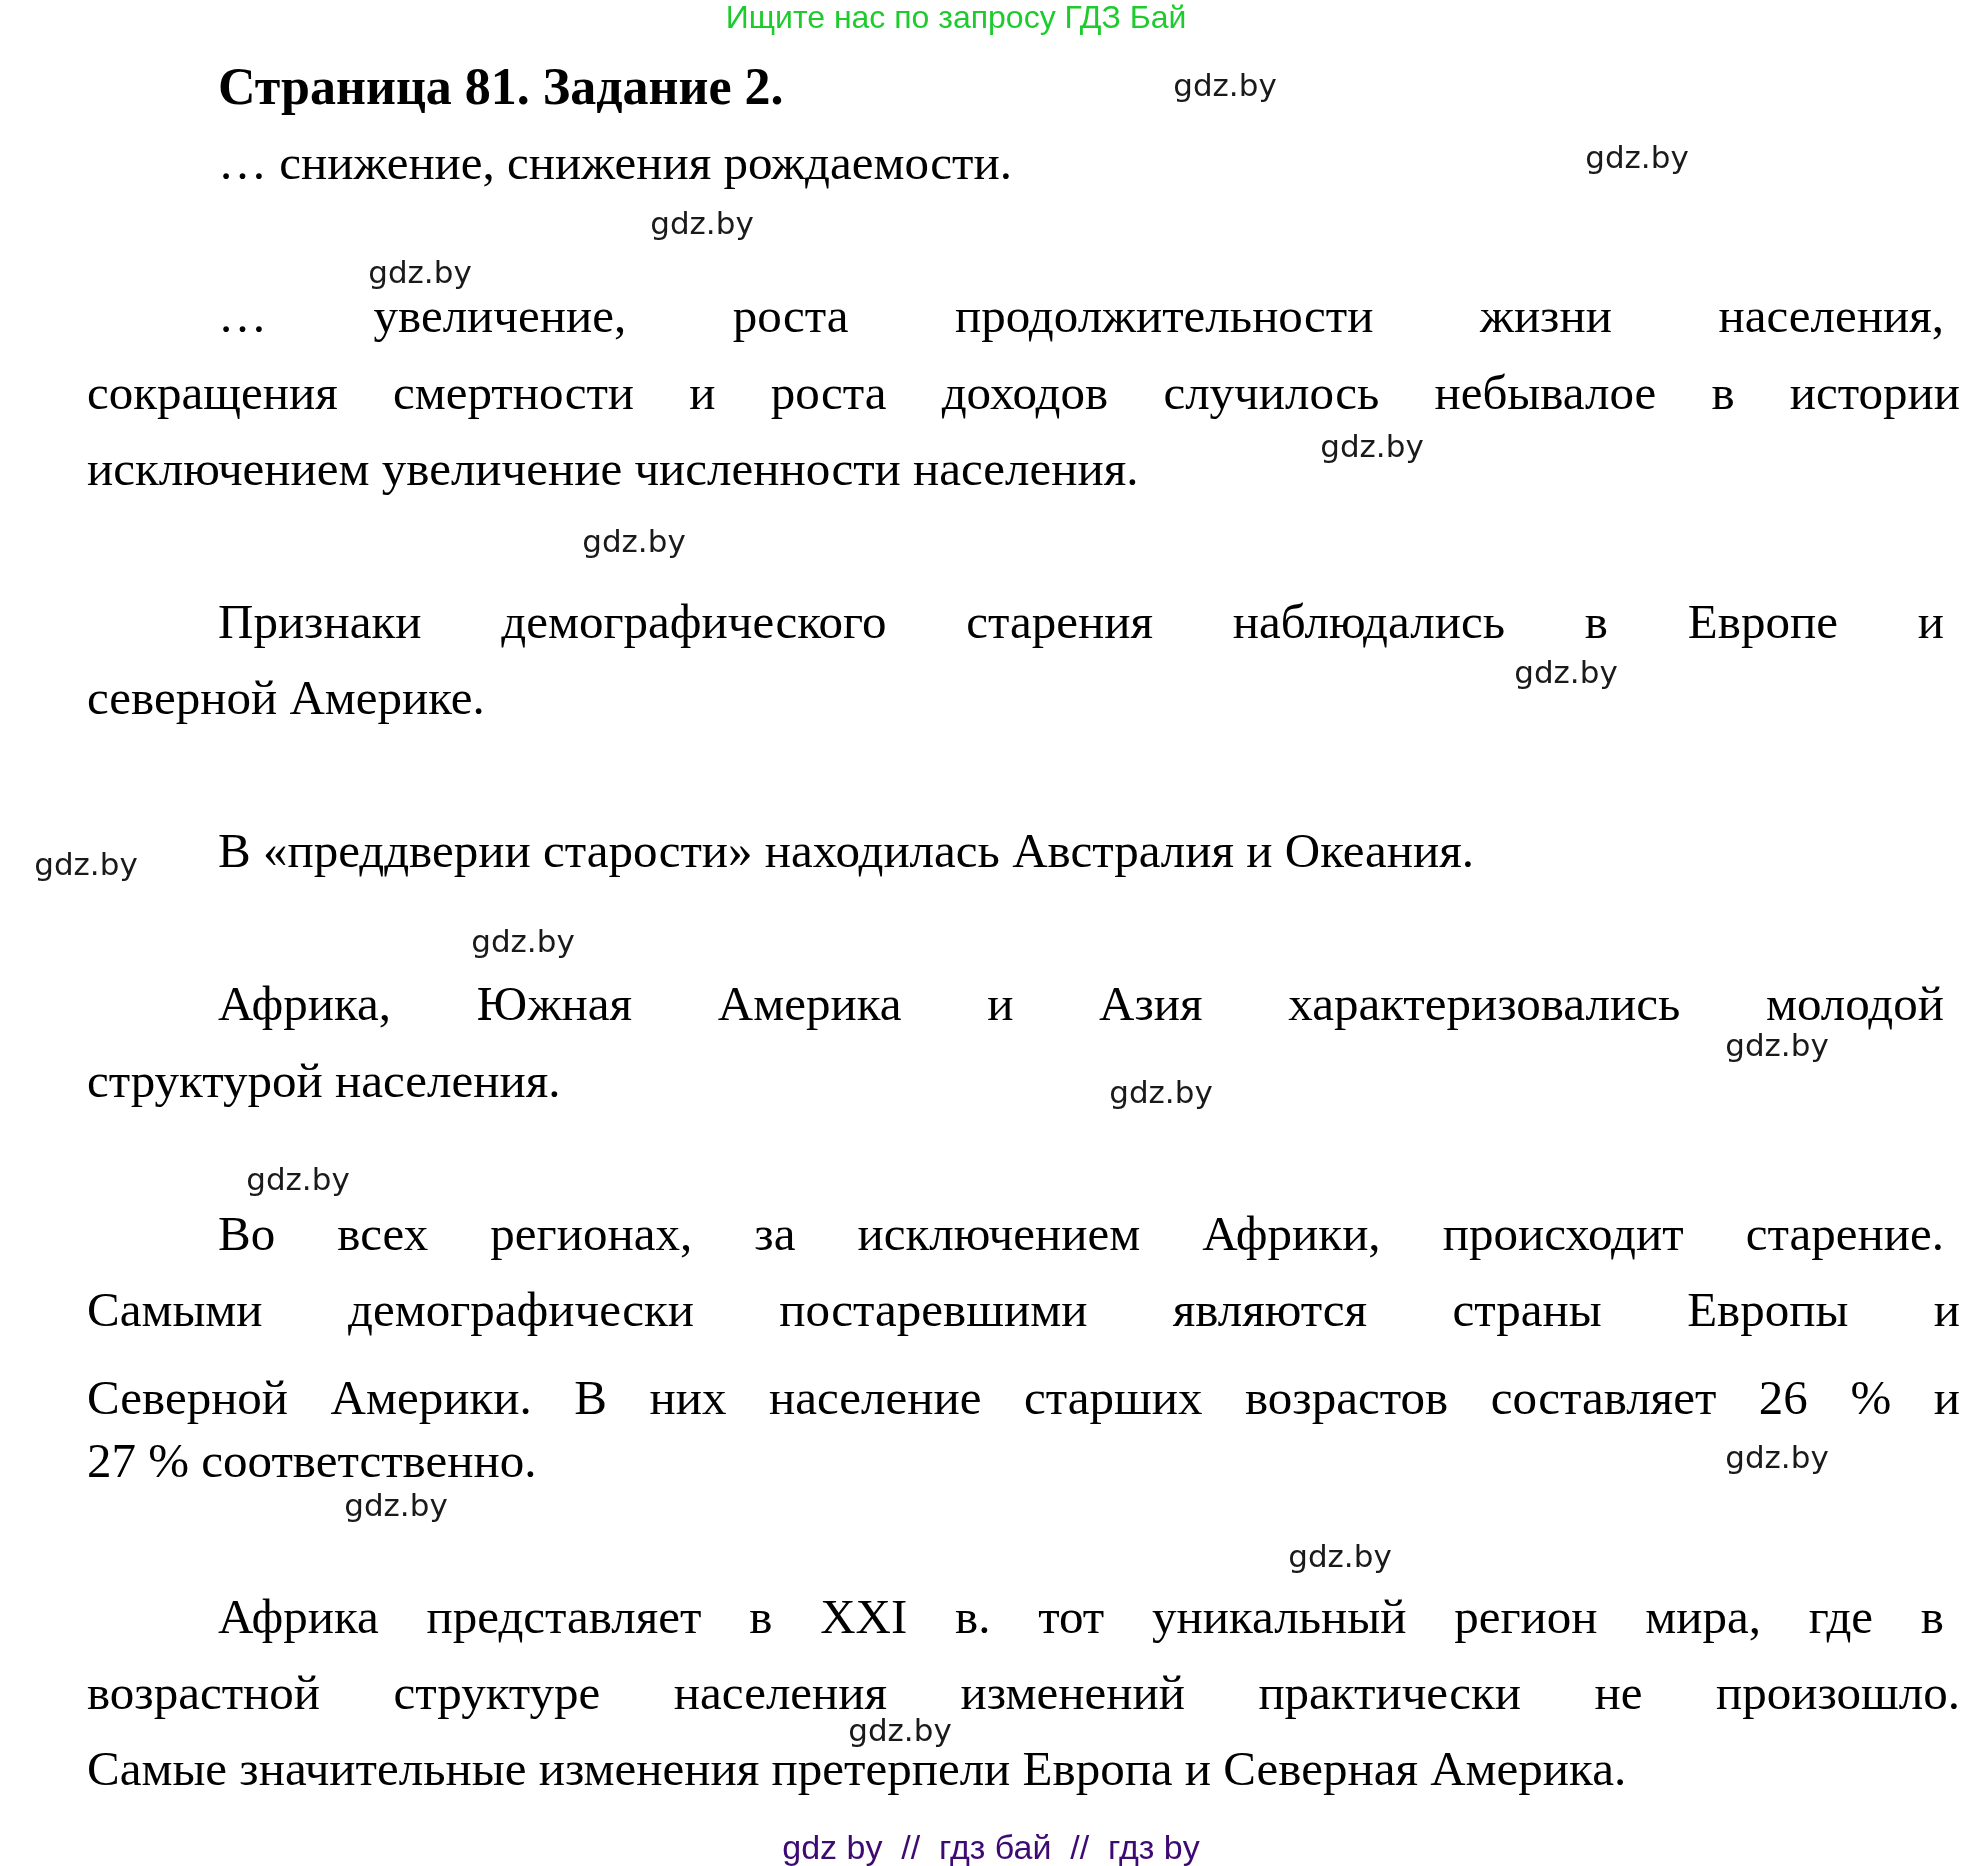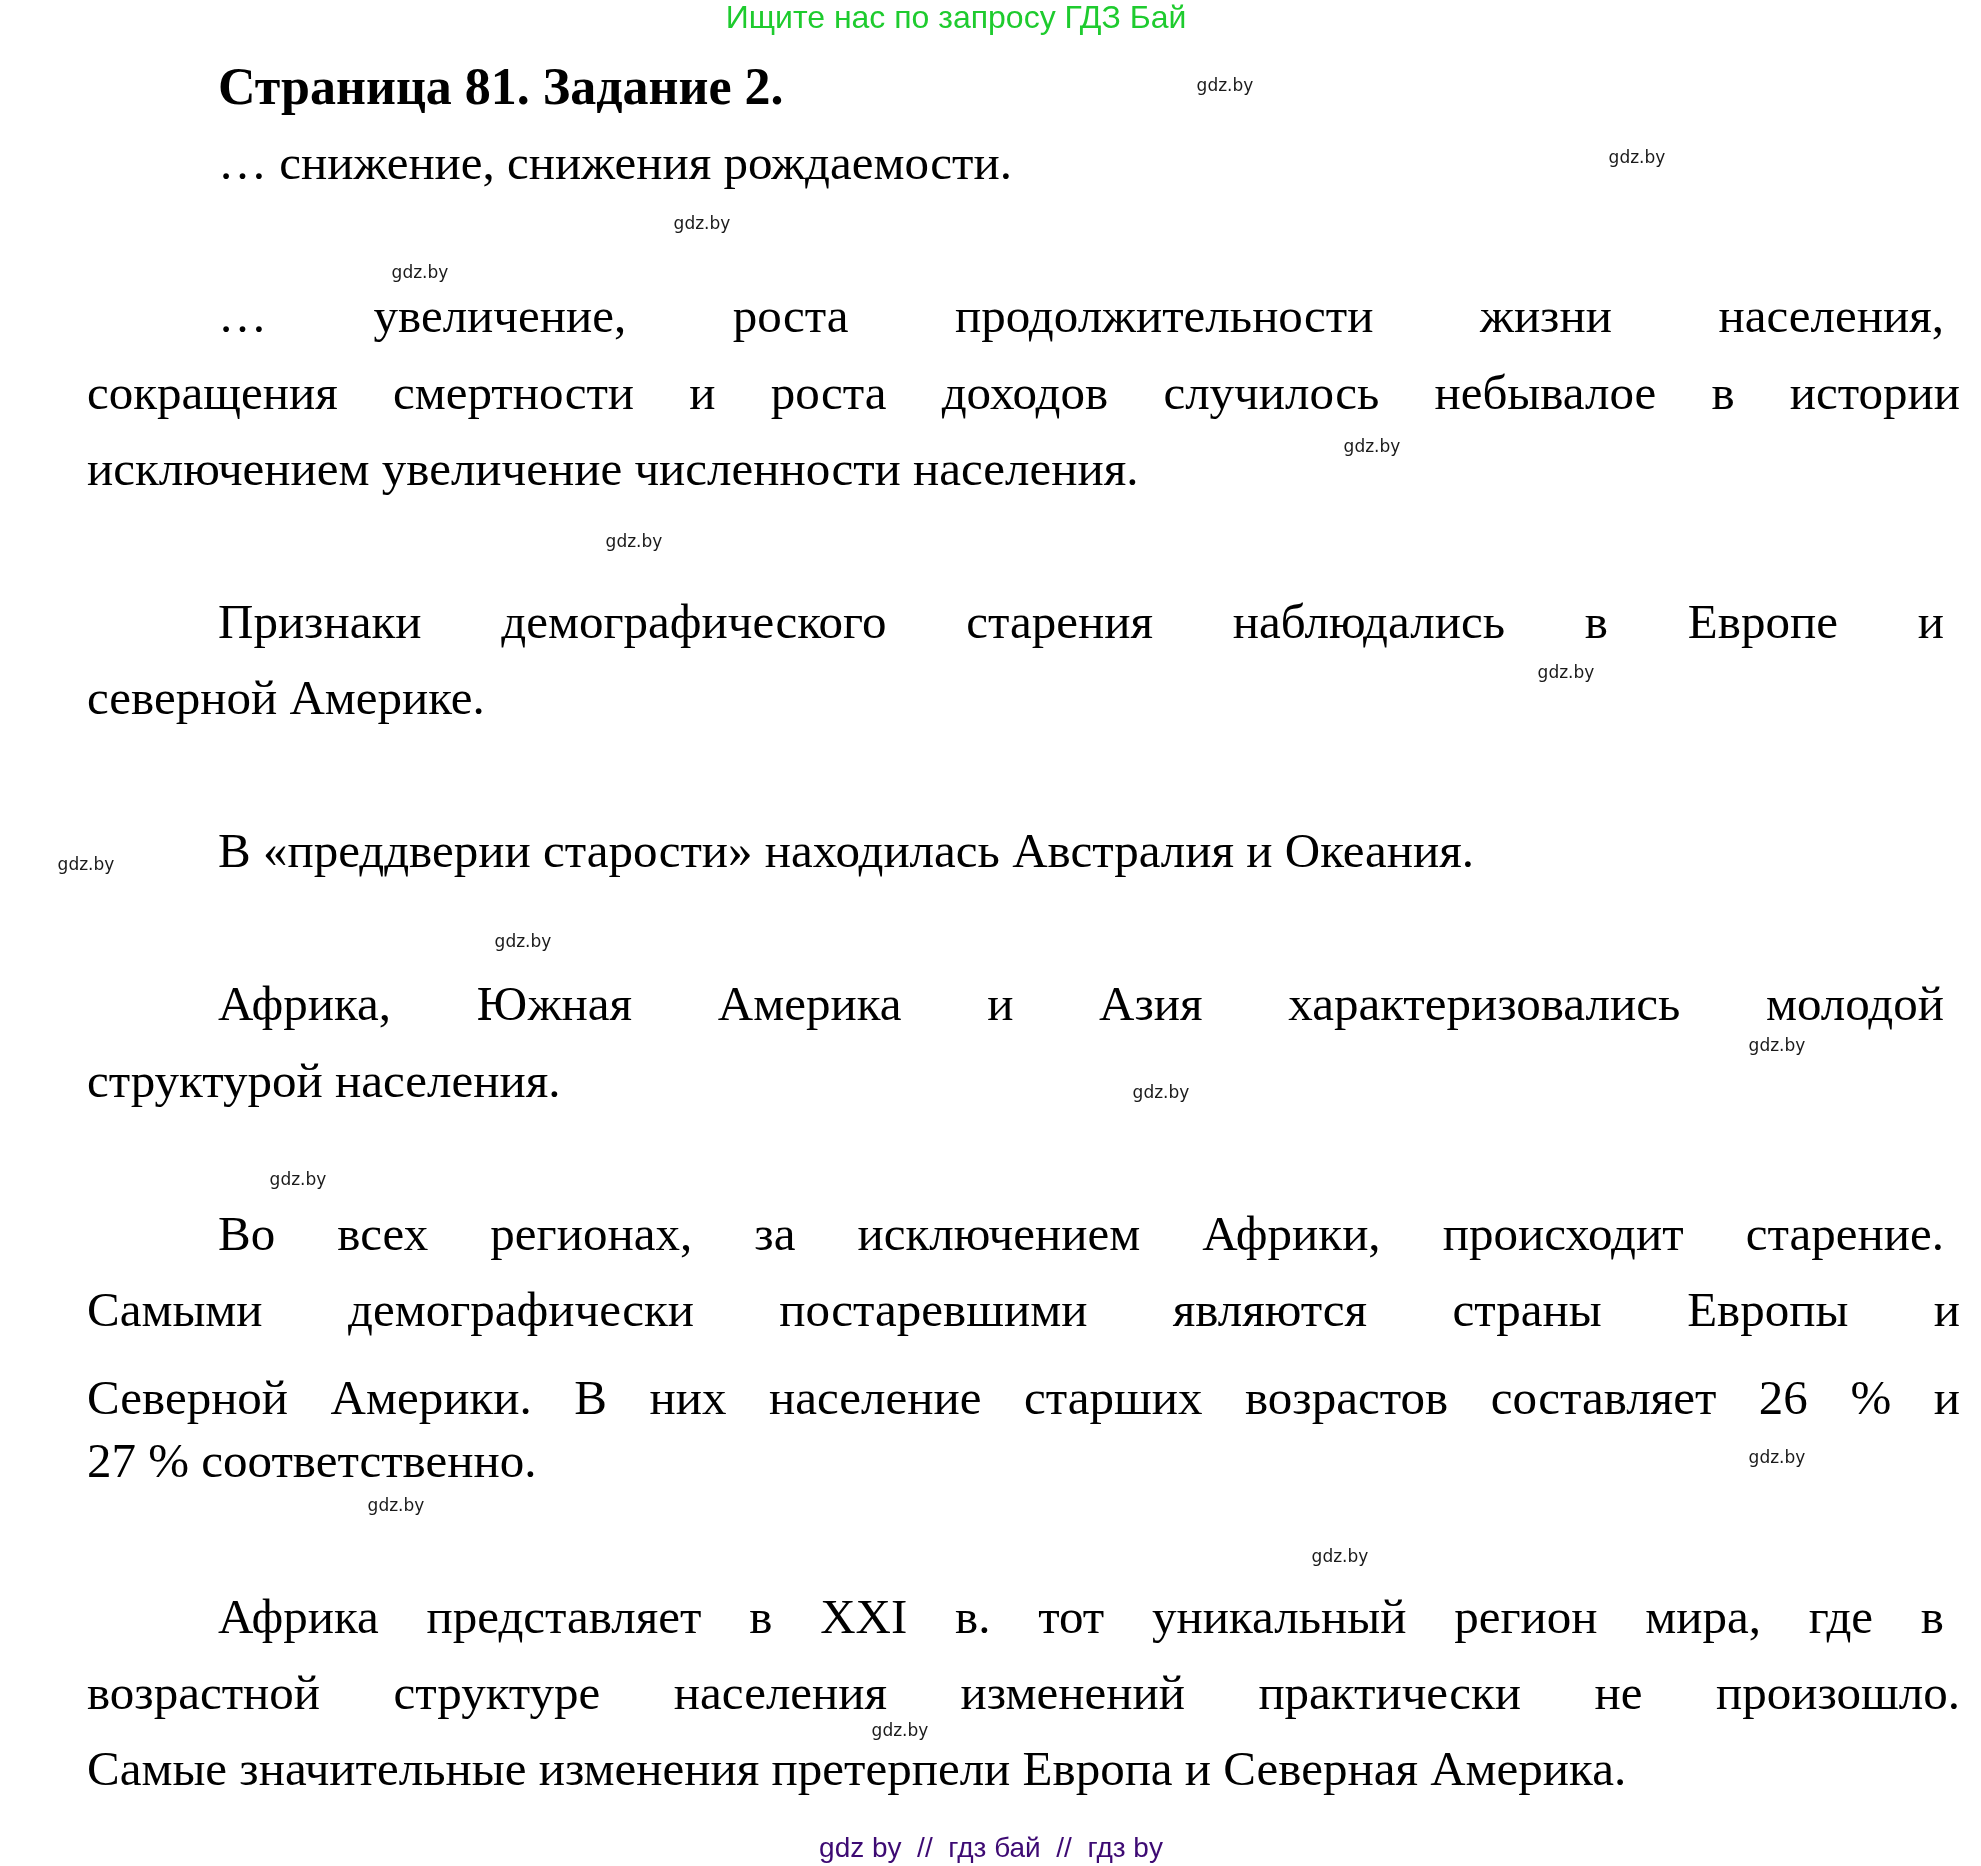--- a/index.html
+++ b/index.html
@@ -16,28 +16,28 @@
     }
     .line {
       position:absolute; left:87px; width:1873px;
       font-family:"Liberation Serif", serif; font-size:49px; line-height:59px;
       color:#000; white-space:nowrap;
     }
     .line.indent { left:218px; width:1726px; }
     .line.justify { text-align:justify; text-align-last:justify; }
     .wm {
       position:absolute; font-family:"DejaVu Sans", sans-serif;
-      font-size:17px; line-height:29px; color:#1a1a1a; white-space:nowrap;
+      font-size:31px; line-height:29px; color:#1a1a1a; white-space:nowrap;
       transform:translate(-50%,-50%);
     }
     .footer {
       position:absolute; left:0; width:1982px; top:1847px; height:39px;
       transform:translateY(-50%);
       text-align:center; color:#3d0a73;
-      font-family:"Liberation Sans", sans-serif; font-size:28px; line-height:39px;
+      font-family:"Liberation Sans", sans-serif; font-size:34px; line-height:39px;
       white-space:pre;
     }
   </style>
 </head>
 <body>
 
 <div class="banner">Ищите нас по запросу ГДЗ Бай</div>
 
 <div class="title">Страница 81. Задание 2.</div>
 

